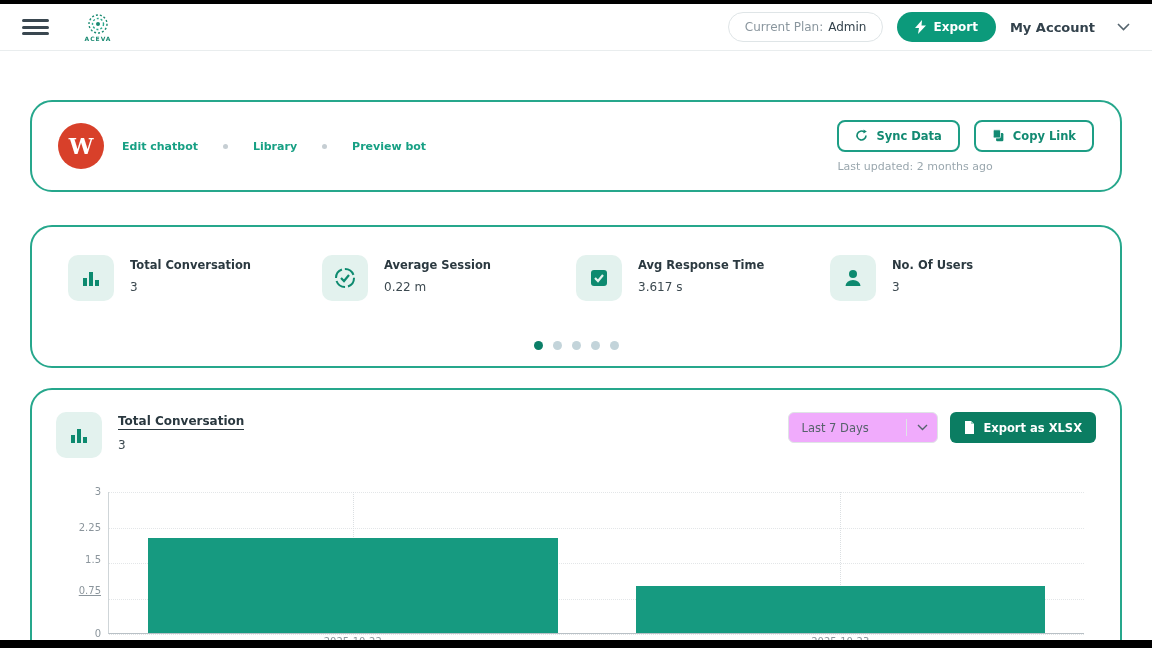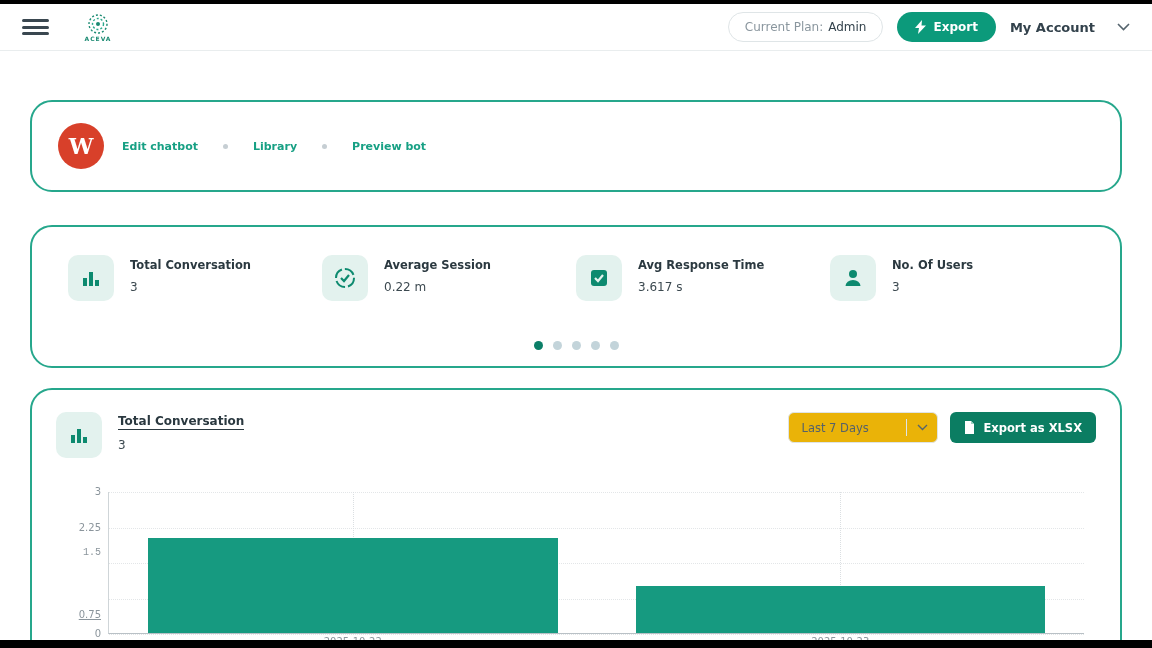--- a/index.html
+++ b/index.html
@@ -61,21 +61,21 @@
   .dot { width:9px; height:9px; border-radius:50%; background:#c3d4da; cursor:pointer; }
   .dot.active { background:#0c7f68; }
 
   
   .chart-card { top:388px; height:300px; }
   .chart-head { position:absolute; top:22px; left:24px; right:24px; display:flex; align-items:flex-start; }
   .chart-title-block { margin-left:16px; padding-top:2px; }
   .chart-title { font-size:12px; font-weight:700; color:#2b3940; border-bottom:1px solid #2b3940; padding-bottom:1px; }
   .chart-value { font-size:12px; color:#3c4950; margin-top:8px; }
   .chart-controls { margin-left:auto; display:flex; gap:12px; align-items:center; }
-  .range-select { width:150px; height:31px; border:1px solid #dfe4e6; border-radius:6px; background:#eab308;
+  .range-select { width:150px; height:31px; border:1px solid #dfe4e6; border-radius:6px; background:#f0abfc;
     display:flex; align-items:center; font-size:11.5px; color:#55626a; cursor:pointer; }
   .range-select .rs-label { flex:1; padding-left:12px; }
   .range-select .rs-div { width:1px; height:17px; background:#dfe4e6; }
   .range-select .rs-chev { width:30px; display:flex; justify-content:center; }
   .export-btn { background:#0b7d62; border:none; color:#fff; border-radius:6px; height:31px; padding:0 14px;
     font-size:11.5px; font-weight:700; display:flex; align-items:center; gap:8px; cursor:pointer; font-family:inherit; }
 
   .plot { position:absolute; top:102px; left:76px; right:36px; height:142px;
     border-left:1px solid #cfd5d8; border-bottom:1px solid #b9c1c6; }
   .hgrid { position:absolute; left:0; right:0; height:0; border-top:1px dotted #e3e6e8; }
@@ -129,20 +129,39 @@
   <div class="bot-avatar">W</div>
   <div class="bot-info">
     <div class="bot-links">
       <a>Edit chatbot</a>
       <span class="sep"></span>
       <a>Library</a>
       <span class="sep"></span>
       <a>Preview bot</a>
     </div>
   </div>
+  <div class="bot-actions">
+    <div class="bot-btn-row">
+      <button class="outline-btn">
+        <svg width="13" height="13" viewBox="0 0 16 16">
+          <path d="M13.5 8 a5.5 5.5 0 1 1 -2.2 -4.4" fill="none" stroke="#128a72" stroke-width="2"></path>
+          <polygon points="10.5,0.5 14.5,3 10.5,5.5" fill="#128a72"></polygon>
+        </svg>
+        <span>Sync Data</span>
+      </button>
+      <button class="outline-btn">
+        <svg width="13" height="13" viewBox="0 0 16 16">
+          <rect x="5" y="5" width="9" height="10" rx="1.5" fill="#128a72"></rect>
+          <rect x="1.5" y="1" width="9" height="10" rx="1.5" fill="#128a72" stroke="#fff" stroke-width="1"></rect>
+        </svg>
+        <span>Copy Link</span>
+      </button>
+    </div>
+    <div class="last-updated">Last updated: 2 months ago</div>
+  </div>
 </div>
 
 <div class="card stats-card">
   <div class="stats-row">
     <div class="stat">
       <div class="icon-tile">
         <svg width="22" height="22" viewBox="0 0 22 22">
           <rect x="3" y="11" width="4" height="8" fill="#0d8a6f"></rect>
           <rect x="9" y="5" width="4" height="14" fill="#0d8a6f"></rect>
           <rect x="15" y="13" width="4" height="6" fill="#0d8a6f"></rect>
@@ -228,23 +247,23 @@
           <path d="M7 0 l3 3 h-3 Z" fill="#9fd4c4"></path>
         </svg>
         <span>Export as XLSX</span>
       </button>
     </div>
   </div>
   <div class="plot">
       <div class="hgrid" style="top: 142px;"></div>
       <div class="ytick" style="top: 136px;">0</div>
       <div class="hgrid" style="top: 106.5px;"></div>
-      <div class="ytick" style="top: 117px; text-decoration: underline;">0.75</div>
+      <div class="ytick" style="top: 93px; text-decoration: underline;">0.75</div>
       <div class="hgrid" style="top: 71px;"></div>
-      <div class="ytick" style="top: 55px; font-family: Liberation Mono, monospace;">1.5</div>
+      <div class="ytick" style="top: 62px;">1.5</div>
       <div class="hgrid" style="top: 35.5px;"></div>
       <div class="ytick" style="top: 29.5px;">2.25</div>
       <div class="hgrid" style="top: 0px;"></div>
       <div class="ytick" style="top: -6px;">3</div>
       <div class="vgrid" style="left: 25%;"></div>
       <div class="bar" style="left: 4%; width: 42%; height: 94.6667px; background: rgb(22, 154, 128);"></div>
       <div class="xtick" style="left: 0%; width: 50%;">2025-10-22</div>
       <div class="vgrid" style="left: 75%;"></div>
       <div class="bar" style="left: 54%; width: 42%; height: 47.3333px; background: rgb(22, 154, 128);"></div>
       <div class="xtick" style="left: 50%; width: 50%;">2025-10-23</div>

